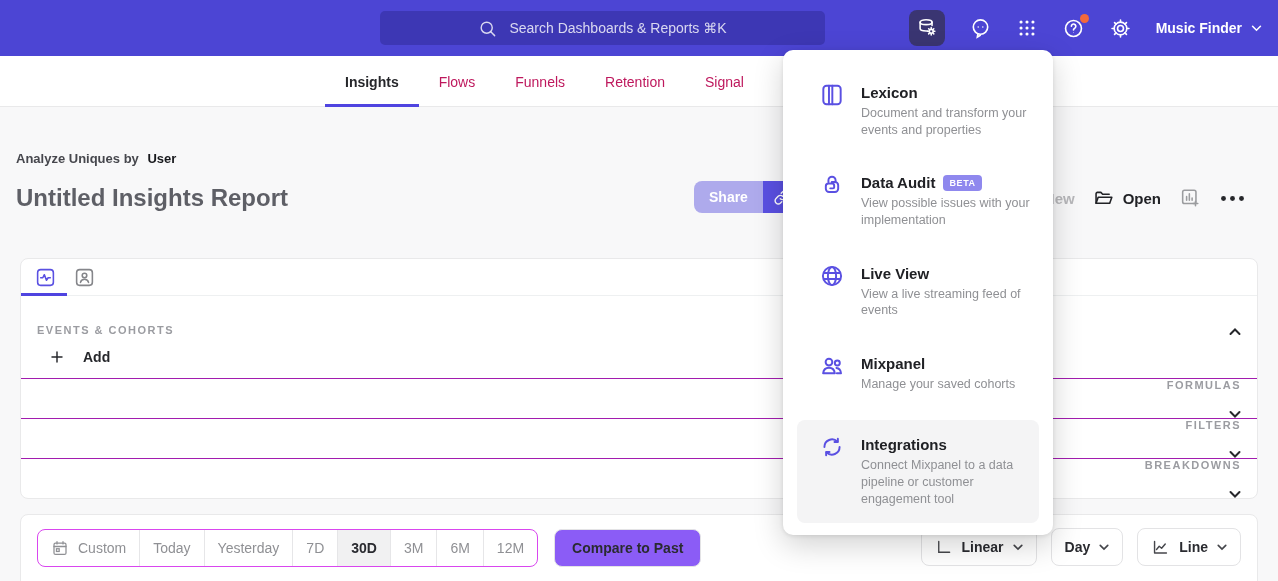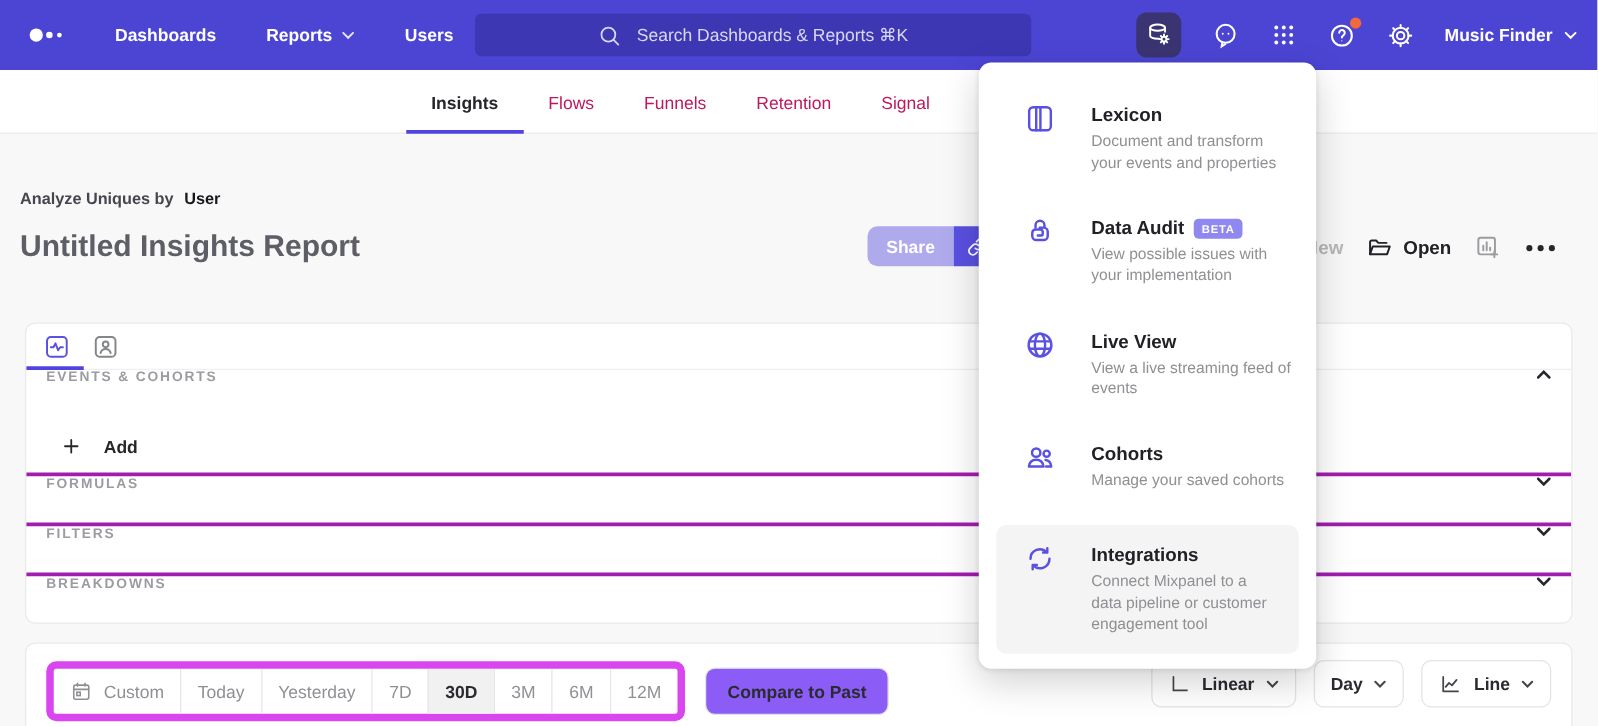--- a/index.html
+++ b/index.html
@@ -72,37 +72,37 @@
   .query-panel {
     margin:40px 20px 0; background:#fff; border:1px solid #e9e9ea; border-radius:8px;
     overflow:hidden;
   }
   .panel-tabs { position:relative; height:37px; display:flex; align-items:center; gap:18px; padding:0 14px; border-bottom:1px solid #eef0f1; }
   .panel-tab { cursor:pointer; display:flex; }
   .panel-tab.metrics { color:var(--accent_strong,#5a50e2); }
   .panel-tab.profiles { color:#85868a; }
   .tab-underline { position:absolute; left:0; bottom:-1px; width:46px; height:3px; background:var(--accent,#4f44e0); }
   .section-row {
-    height:40px; display:flex; align-items:flex-start; justify-content:space-between;
+    height:40px; display:flex; align-items:flex-end; justify-content:space-between;
     padding:0 16px; cursor:pointer;
   }
-  .section-row + .section-row, .add-row + .section-row { border-top:3px solid #a21caf; }
+  .section-row + .section-row, .add-row + .section-row { border-top:1px solid #a21caf;flex-direction:column; }
   .section-label { font-size:11px; font-weight:bold; letter-spacing:1.5px; color:#9b9ca1; }
   .section-chevron { color:#26272b; }
   .add-row { height:42px; display:flex; align-items:center; gap:18px; padding:0 28px; cursor:pointer; }
   .add-row .plus { color:#26272b; }
   .add-label { font-size:14px; font-weight:bold; color:#26272b; }
 
   
   .bottom-panel {
     margin:15px 20px 0; background:#fff; border:1px solid #e9e9ea; border-radius:8px;
     height:110px; position:relative;
   }
   .controls { position:relative; padding:14px 16px; display:flex; align-items:center; }
-  .seg-group { display:inline-flex; border:6px solid #d946ef; border-radius:8px; overflow:hidden; background:#fff; }
+  .seg-group { display:inline-flex; border:1px solid #d946ef; border-radius:8px; overflow:hidden; background:#fff; }
   .seg {
     height:36px; display:flex; align-items:center; gap:9px; padding:0 13px;
     font-size:14px; color:#8f9094; cursor:pointer; border-left:1px solid #e6e6e8; white-space:nowrap;
   }
   .seg:first-child { border-left:none; }
   .seg.active { background:#f1f1f2; color:#2a2b30; font-weight:bold; }
   .seg .cal { color:#8f9094; }
   .compare-btn {
     margin-left:16px; height:38px; padding:0 17px; border:1px solid #e3e3e5; border-radius:8px;
     background:#8b5cf6; font-family:inherit; font-size:14px; font-weight:bold; color:#2a2b30; cursor:pointer;
@@ -116,61 +116,38 @@
   .ctl-btn .ctl-icon { color:#45464b; }
   .ctl-caret { color:#45464b; }
 
   
   .menu-dropdown {
     position:absolute; left:783px; top:50px; width:270px;
     background:#fff; border-radius:10px; padding:34px 0 12px;
     box-shadow:0 10px 30px rgba(0,0,0,0.18), 0 1px 4px rgba(0,0,0,0.10);
     z-index:60;
   }
-  .menu-item { display:flex; align-items:flex-start; gap:28px; padding:0 16px 0 36px; margin-bottom:36px; cursor:pointer; }
+  .menu-item { display:flex; align-items:flex-start; gap:16px; padding:0 16px 0 36px; margin-bottom:36px; cursor:pointer; }
   .menu-item .mi-icon { flex:none; color:var(--accent_strong,#5a50e2); margin-top:-2px; }
   .mi-text { flex:1; }
   .mi-title { font-size:15px; font-weight:bold; color:#202125; display:flex; align-items:center; gap:8px; }
   .mi-desc { font-size:12.5px; color:#8f9094; line-height:1.33; margin-top:4px; }
   .badge {
     background:var(--badge_bg,#8f88ee); color:#fff; font-size:9px; font-weight:bold;
     letter-spacing:0.6px; padding:3px 6px; border-radius:4px;
   }
   .menu-item.cohorts { margin-bottom:28px; }
   .menu-item.highlighted {
     background:#f4f4f5; border-radius:8px; margin:0 14px; padding:16px 16px 16px 22px;
   }
 </style>
 </head>
 <body>
 
 <nav class="topnav">
-  <div class="nav-left">
-    <span style="cursor:pointer;">
-      <svg width="30" height="16" viewBox="0 0 30 16" fill="#fff">
-        <circle cx="7" cy="8" r="5.3"></circle>
-          <circle cx="17.5" cy="8" r="2.6"></circle>
-          <circle cx="25.5" cy="8" r="1.9"></circle>
-      </svg>
-    </span>
-    <span class="nav-link">
-      <span>Dashboards</span>
-    </span>
-    <span class="nav-link">
-      <span>Reports</span>
-      <span class="nav-caret">
-        <svg width="11" height="7" viewBox="0 0 12 8" fill="none" stroke="currentColor" stroke-width="1.8" stroke-linecap="round">
-            <path d="M1.5 1.5L6 6l4.5-4.5"></path>
-          </svg>
-      </span>
-    </span>
-    <span class="nav-link">
-      <span>Users</span>
-    </span>
-  </div>
 
   <div class="searchbar">
     <span>
       <svg width="19" height="19" viewBox="0 0 24 24" fill="none" stroke="currentColor" stroke-width="1.8" stroke-linecap="round">
           <circle cx="11" cy="11" r="7"></circle>
           <path d="M16.5 16.5L21 21"></path>
         </svg>
     </span>
     <span>Search Dashboards &amp; Reports ⌘K</span>
   </div>
@@ -489,21 +466,21 @@
     <span class="mi-icon">
       <svg width="26" height="26" viewBox="0 0 24 24" fill="none" stroke="currentColor" stroke-width="1.8" stroke-linecap="round" stroke-linejoin="round">
         <circle cx="9.2" cy="8.4" r="3.1"></circle>
         <path d="M3.8 18.7c.4-3.3 2.6-5.1 5.4-5.1s5 1.8 5.4 5.1z"></path>
         <circle cx="16.9" cy="9.2" r="2.3"></circle>
         <path d="M16.1 13.8c2.3.2 3.9 1.7 4.2 4.9h-3.8"></path>
       </svg>
     </span>
     <span class="mi-text">
       <span class="mi-title">
-          <span>Cohorts</span>
+          <span>Mixpanel</span>
         </span>
       <div class="mi-desc">Manage your saved cohorts</div>
     </span>
   </div>
 
   <div class="menu-item highlighted">
     <span class="mi-icon">
       <svg width="26" height="26" viewBox="0 0 24 24" fill="none" stroke="currentColor" stroke-width="1.8" stroke-linecap="round" stroke-linejoin="round">
         <path d="M5 12a7 7 0 0112-4.9"></path>
         <path d="M17.4 4.3v3.1h-3.1"></path>

